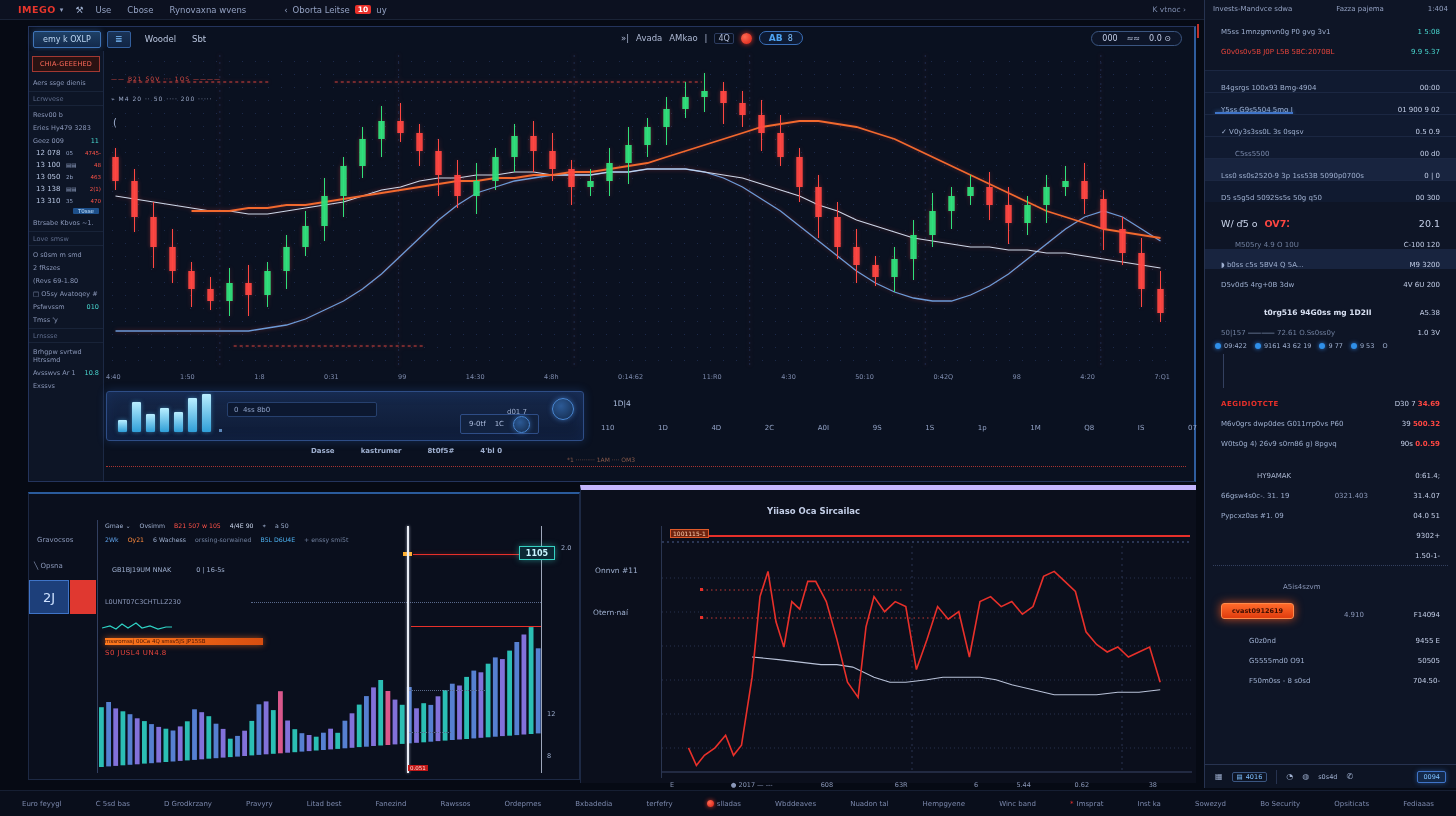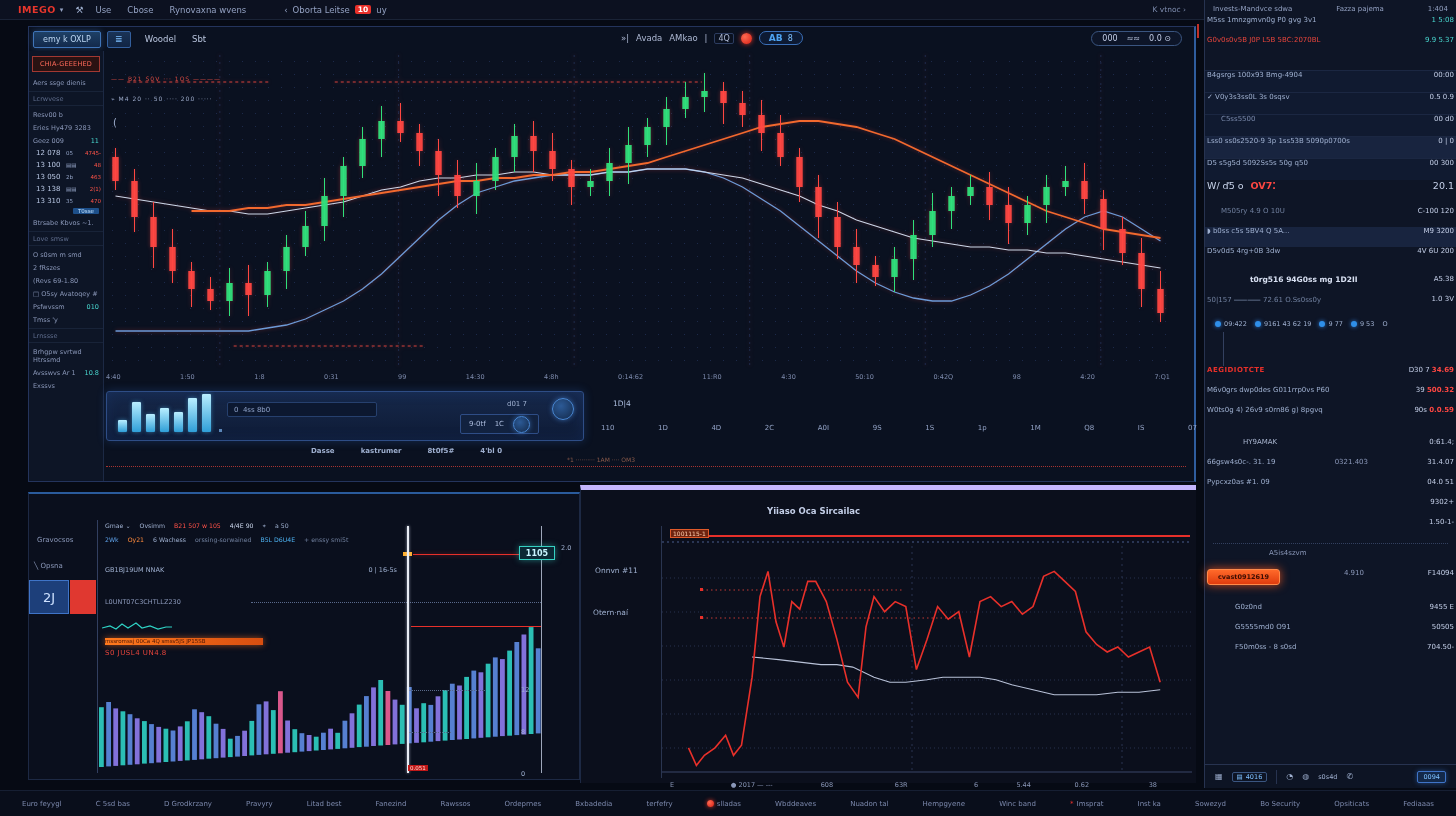--- a/index.html
+++ b/index.html
@@ -76,21 +76,21 @@
   
   .toolbar { position:absolute; left:77px; top:364px; width:478px; height:50px; border:1px solid #2e4d86;
     border-radius:3px; background:linear-gradient(180deg,#16284a,#0e1b36);
     box-shadow:0 0 10px rgba(50,110,210,.28), inset 0 0 14px rgba(40,90,180,.16); }
   .vol-bars { position:absolute; left:11px; bottom:8px; display:flex; align-items:flex-end; gap:5px; height:38px; }
   .vbar { width:9px; background:linear-gradient(180deg,#b9eeff,#2f9fd8); border-radius:1px;
     box-shadow:0 0 4px rgba(90,200,255,.5); }
   .vdot { width:3px; height:3px; background:#5a85b8; align-self:flex-end; margin-left:3px; }
   .tb-input { position:absolute; left:120px; top:10px; width:150px; height:15px; background:#0c1830;
     border:1px solid #26406e; border-radius:2px; color:#8fa2c8; font-size:7px; padding:0 6px; font-family:inherit; }
-  .tb-note { position:absolute; right:56px; top:8px; font-size:7px; color:#9fb0d0; }
+  .tb-note { position:absolute; right:56px; top:16px; font-size:7px; color:#9fb0d0; }
   .tb-sub { position:absolute; right:44px; bottom:6px; height:20px; border:1px solid #2e4d86; border-radius:2px;
     background:#12223f; display:flex; align-items:center; gap:9px; padding:0 8px; font-size:7px; color:#aebfe0; }
   .globe { width:17px; height:17px; border-radius:50%; border:1px solid #4a8ad8;
     background:radial-gradient(circle at 40% 35%, #2c5a96, #13294a); box-shadow:0 0 5px rgba(80,150,240,.55); }
   .globe.big { position:absolute; right:9px; top:6px; width:22px; height:22px; }
   .toolbar-labels { position:absolute; left:282px; top:420px; display:flex; gap:26px; font-size:7px; color:#9fb0d0;font-weight:bold; }
   .label-1d4 { position:absolute; left:584px; top:372px; font-size:7.5px; color:#aebfe0; }
   .tf-row { position:absolute; left:572px; top:397px; width:596px; display:flex; justify-content:space-between;
     font-size:7px; color:#93a3c6; }
   .sep-note { position:absolute; left:538px; top:429px; font-size:6px; color:#8a5a4a; }
@@ -101,22 +101,22 @@
     border:1px solid #1d2944; border-top:2px solid #2a5b9c; }
   .bl-rail-title { position:absolute; left:8px; top:42px; font-size:7px; color:#8a97b8; }
   .bl-rail-sub { position:absolute; left:5px; top:68px; font-size:7px; color:#8a97b8; }
   .bl-box-blue { position:absolute; left:0px; top:86px; width:40px; height:34px; background:#1d3f7a;
     border:1px solid #3f74c8; color:#cfe2ff; font-size:13px; display:flex; align-items:center; justify-content:center; }
   .bl-box-red { position:absolute; left:41px; top:86px; width:26px; height:34px; background:#e03830; }
   .bl-axis-l { position:absolute; left:68px; top:26px; bottom:6px; border-left:1px solid #323f60; }
   .bl-legend { position:absolute; left:76px; display:flex; gap:9px; font-size:6.2px; white-space:nowrap; }
   .lg.mut{color:#9fb0d0} .lg.dim{color:#71809f} .lg.red{color:#ff5148} .lg.lt{color:#c9d4ea}
   .lg.blu{color:#5ea0e8} .lg.org{color:#ff8a3c} .lg.cy{color:#4db1f0}
-  .bl-row3 { position:absolute; left:76px; top:72px; width:292px; display:flex; justify-content:space-between;
-    font-size:6.5px; color:#9fb0d0; }
+  .bl-row3 { position:absolute; left:83px; top:72px; width:292px; display:flex; 
+    font-size:6.5px; color:#9fb0d0;gap:25px; }
   .bl-row4 { position:absolute; left:76px; top:104px; font-size:6.5px; color:#8a97b8; }
   .bl-spark { position:absolute; left:73px; top:126px; }
   .bl-orange-bar { position:absolute; left:76px; top:144px; width:158px; height:7px;
     background:linear-gradient(90deg,#ff7a1e,#d84e10); box-shadow:0 0 6px rgba(255,110,30,.6);
     color:#4a1504; font-size:5.5px; line-height:7px; overflow:hidden; white-space:nowrap; }
   .bl-red-caption { position:absolute; left:76px; top:155px; font-size:7px; color:#e8453c; letter-spacing:.5px; }
   .bl-cross { position:absolute; left:378px; top:32px; bottom:6px; width:1.5px; background:#e8ecf4;
     box-shadow:0 0 3px rgba(230,240,255,.7); }
   .bl-axis-r { position:absolute; left:512px; top:32px; bottom:6px; width:1px; background:#b8c2d6; opacity:.85; }
   .bl-red1 { position:absolute; left:384px; top:60px; width:106px; border-top:1.5px solid #e8302a;
@@ -125,42 +125,42 @@
   .bl-tag { position:absolute; left:490px; top:52px; width:36px; height:14px; border:1px solid #35d1c3;
     background:#0b2936; color:#c8f4ff; font-size:8px; font-weight:bold; display:flex; align-items:center;
     justify-content:center; box-shadow:0 0 6px rgba(53,209,195,.5); }
   .bl-right-top { position:absolute; left:532px; top:50px; font-size:6.5px; color:#9fb0d0; }
   .bl-red2 { position:absolute; left:382px; top:132px; width:130px; border-top:1.5px solid #e8302a; }
   .bl-dot1 { position:absolute; left:222px; top:108px; width:290px; border-top:1px dotted #5a6a8c; }
   .bl-dot2 { position:absolute; left:380px; top:196px; width:76px; border-top:1px dotted #5a6a8c; }
   .bl-dot3 { position:absolute; left:380px; top:238px; width:42px; border-top:1px dotted #5a6a8c; }
   .bl-cross-tag { position:absolute; left:379px; top:271px; background:#c01818; color:#ffd8d0;
     font-size:5.5px; padding:0 2px; }
-  .bl-ticks span { position:absolute; left:492px; font-size:6.5px; color:#9fb0d0; }
+  .bl-ticks span { position:absolute; left:518px; font-size:6.5px; color:#9fb0d0;margin-top:24px; }
   .bl-hist { position:absolute; left:69px; top:118px; }
 
   
   .bm-panel { position:absolute; left:580px; top:485px; width:616px; height:298px; background:#0b0f1c;
     border-top:5px solid #c4b5fd; border-left:1px solid #1d2944; }
   .bm-title { position:absolute; left:186px; top:16px; font-size:8.5px; color:#c4cfe8; font-weight:bold; }
   .bm-left1 { position:absolute; left:14px; top:76px; font-size:7.5px; color:#9fb0d0; }
   .bm-left2 { position:absolute; left:12px; top:118px; font-size:7.5px; color:#9fb0d0; }
   .bm-chart { position:absolute; left:80px; top:36px; width:530px; height:252px; border-left:1px solid #2a3550; }
   .bm-chart svg { position:absolute; inset:0; }
   .bm-tag { position:absolute; left:8px; top:3px; background:#6e2410; border:1px solid #e05a2a; color:#ffcfae;
     font-size:6px; padding:0 2px; z-index:2; }
   .bm-x { position:absolute; left:0; top:252px; width:100%; height:14px; font-size:6.5px; color:#8a97b8; }
   .bm-x span { position:absolute; top:3px; white-space:nowrap; }
 
   
   .right-panel { position:absolute; left:1204px; top:0; width:252px; height:788px; background:#0e1526;
     border-left:1px solid #273350; }
   .rp-head { display:flex; justify-content:space-between; padding:5px 8px 3px; font-size:7px; color:#93a1c2; }
   .rp-rows { display:flex; flex-direction:column; }
-  .rp-row { display:flex; align-items:flex-start; justify-content:space-between; padding:0 2px; min-height:20px;
+  .rp-row { display:flex; align-items:flex-end; justify-content:space-between; padding:0 16px; min-height:20px;
     font-size:7px; color:#9fb0d0; position:relative; }
   .rp-row.grp { border-top:1px solid #1b2742; background:#101a30; min-height:22px; }
   .rp-row.hl { background:#18243f; }
   .rp-row.ind .rp-l { padding-left:14px; color:#7a89ab; }
   .rp-row.redl .rp-l { color:#e8453c; }
   .rp-row.big { min-height:27px; font-size:9.5px; color:#c9d4ea; }
   .rp-row.big .l2 { color:#ff4742; font-weight:bold; margin-left:4px; }
   .rp-row.boldw .rp-l { color:#d8e0f2; font-weight:bold; font-size:7.5px;margin-left:43px; }
   .rp-row.redcaps .rp-l { color:#e8302a; font-weight:bold; letter-spacing:.5px; }
   .rp-row.dim .rp-l { color:#71809f; }
@@ -704,20 +704,25 @@
       <div class="rp-row redl">
         <span class="rp-l">G0v0s0v5B  J0P L5B  5BC:2070BL</span>
         <span class="rp-v teal">9.9  5.37</span>
       </div>
       <div class="rp-gap" style="height: 14px;"></div>
       <div class="rp-row grp">
         <span class="rp-l">B4gsrgs 100x93 Bmg-4904</span>
         <span class="rp-v ">00:00</span>
       </div>
       <div class="rp-row grp">
+        <span class="rp-l">Y5ss G9s5504 5mg J</span>
+        <span class="rp-v ">01 900 9 02</span>
+        <div class="rp-progress"></div>
+      </div>
+      <div class="rp-row grp">
         <span class="rp-l">✓ V0y3s3ss0L 3s 0sqsv</span>
         <span class="rp-v ">0.5  0.9</span>
       </div>
       <div class="rp-row grp ind">
         <span class="rp-l">C5ss5500</span>
         <span class="rp-v ">00 d0</span>
       </div>
       <div class="rp-row grp hl">
         <span class="rp-l">Lss0 ss0s2520-9 3p 1ss53B 5090p0700s</span>
         <span class="rp-v ">0 | 0</span>

